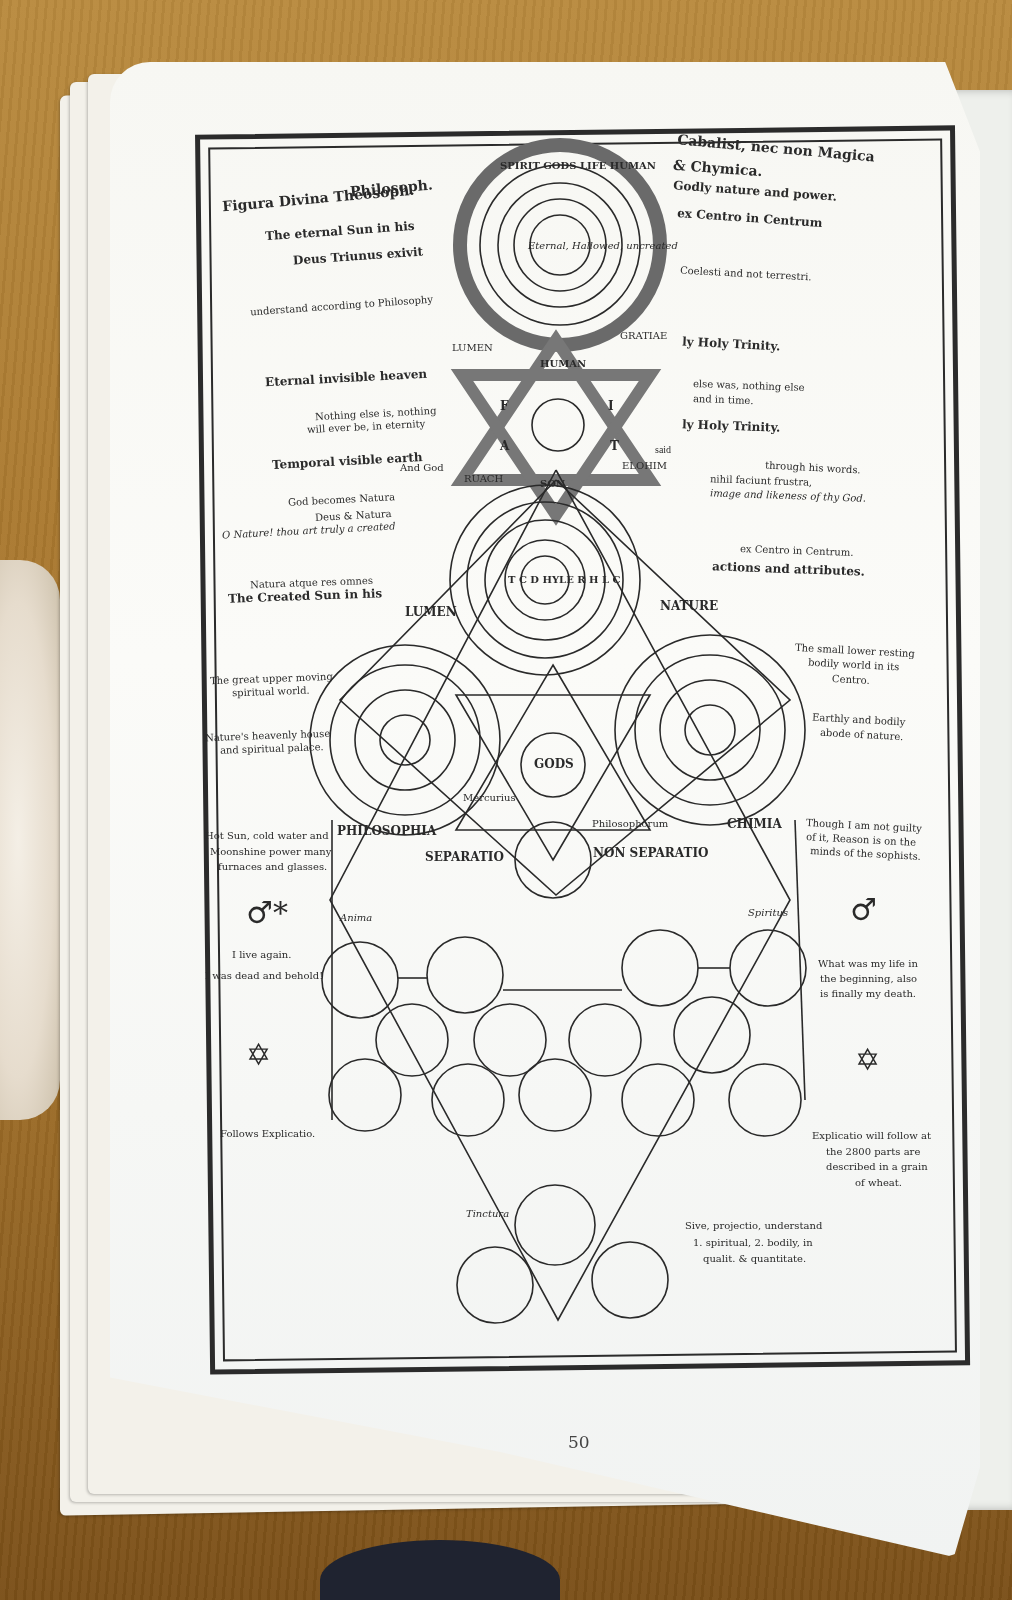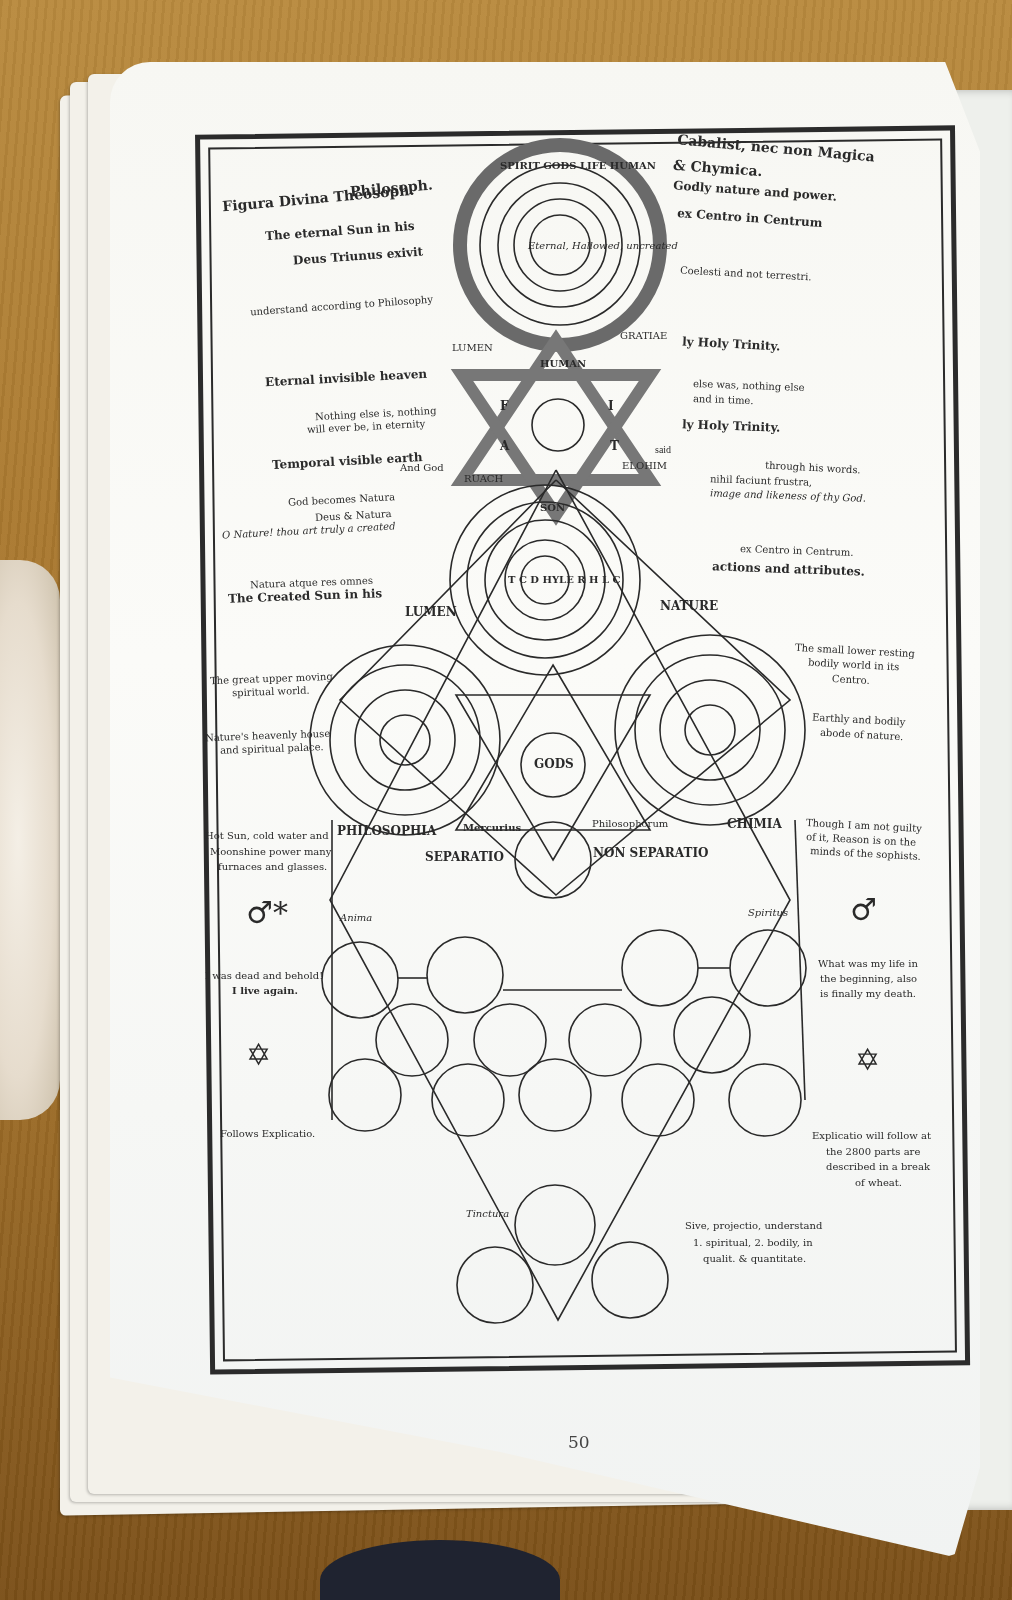--- a/index.html
+++ b/index.html
@@ -136,21 +136,21 @@
 <div class="txt sm" style="left:250px;top:577px;transform:rotate(-2deg);">Natura atque res omnes</div>
 <div class="txt b md" style="left:228px;top:590px;transform:rotate(-2deg);">The Created Sun in his</div>
 <div class="txt sm" style="left:210px;top:673px;transform:rotate(-2deg);">The great upper moving</div>
 <div class="txt sm" style="left:232px;top:686px;transform:rotate(-2deg);">spiritual world.</div>
 <div class="txt sm" style="left:205px;top:730px;transform:rotate(-2deg);">Nature's heavenly house</div>
 <div class="txt sm" style="left:220px;top:743px;transform:rotate(-2deg);">and spiritual palace.</div>
 <div class="txt sm" style="left:205px;top:830px;">Hot Sun, cold water and</div>
 <div class="txt sm" style="left:210px;top:846px;">Moonshine power many</div>
 <div class="txt sm" style="left:218px;top:861px;">furnaces and glasses.</div>
 <div class="txt sm" style="left:205px;top:970px;">I was dead and behold!</div>
-<div class="txt sm" style="left:232px;top:985px;font-weight:bold;">I live again.</div>
+<div class="txt sm" style="left:232px;top:949px;">I live again.</div>
 <div class="txt sm" style="left:220px;top:1128px;">Follows Explicatio.</div>
 
 <div class="glyph" style="left:246px;top:898px;">♂*</div>
 <div class="glyph" style="left:246px;top:1040px;">✡</div>
 
 <div class="txt b md" style="left:673px;top:185px;transform:rotate(4deg);">Godly nature and power.</div>
 <div class="txt b md" style="left:677px;top:212px;transform:rotate(4deg);">ex Centro in Centrum</div>
 <div class="txt sm" style="left:680px;top:268px;transform:rotate(3deg);">Coelesti and not terrestri.</div>
 <div class="txt b md" style="left:682px;top:338px;transform:rotate(3deg);">ly Holy Trinity.</div>
 <div class="txt sm" style="left:693px;top:380px;transform:rotate(2deg);">else was, nothing else</div>
@@ -167,54 +167,54 @@
 <div class="txt sm" style="left:812px;top:714px;transform:rotate(3deg);">Earthly and bodily</div>
 <div class="txt sm" style="left:820px;top:729px;transform:rotate(3deg);">abode of nature.</div>
 <div class="txt sm" style="left:806px;top:820px;transform:rotate(3deg);">Though I am not guilty</div>
 <div class="txt sm" style="left:806px;top:834px;transform:rotate(3deg);">of it, Reason is on the</div>
 <div class="txt sm" style="left:810px;top:848px;transform:rotate(3deg);">minds of the sophists.</div>
 <div class="txt sm" style="left:818px;top:958px;">What was my life in</div>
 <div class="txt sm" style="left:820px;top:973px;">the beginning, also</div>
 <div class="txt sm" style="left:820px;top:988px;">is finally my death.</div>
 <div class="txt sm" style="left:812px;top:1130px;">Explicatio will follow at</div>
 <div class="txt sm" style="left:826px;top:1146px;">the 2800 parts are</div>
-<div class="txt sm" style="left:826px;top:1161px;">described in a break</div>
+<div class="txt sm" style="left:826px;top:1161px;">described in a grain</div>
 <div class="txt sm" style="left:855px;top:1177px;">of wheat.</div>
 <div class="txt sm" style="left:685px;top:1220px;">Sive, projectio, understand</div>
 <div class="txt sm" style="left:693px;top:1237px;">1. spiritual, 2. bodily, in</div>
 <div class="txt sm" style="left:703px;top:1253px;">qualit. &amp; quantitate.</div>
 
 <div class="glyph" style="left:850px;top:895px;">♂</div>
 <div class="glyph" style="left:855px;top:1045px;">✡</div>
 
 <div class="txt sm ctr" style="left:528px;top:240px;font-style:italic;">Eternal, Hallowed, uncreated</div>
 <div class="txt sm" style="left:500px;top:160px;font-weight:bold;">SPIRIT GODS LIFE HUMAN</div>
 <div class="txt sm" style="left:452px;top:342px;">LUMEN</div>
 <div class="txt sm" style="left:600px;top:330px;margin-left:20px;">GRATIAE</div>
 <div class="txt sm b" style="left:540px;top:358px;">HUMAN</div>
 <div class="txt md b" style="left:500px;top:400px;">F</div>
 <div class="txt md b" style="left:608px;top:400px;">I</div>
 <div class="txt md b" style="left:500px;top:440px;">A</div>
 <div class="txt md b" style="left:610px;top:440px;">T</div>
-<div class="txt sm b" style="left:540px;top:502px;">SON</div>
+<div class="txt sm b" style="left:540px;top:478px;">SON</div>
 
 <div class="txt sm" style="left:400px;top:462px;">And God</div>
 <div class="txt sm" style="left:464px;top:473px;">RUACH</div>
 <div class="txt sm" style="left:655px;top:444px;font-family:Liberation Serif, serif;">said</div>
 <div class="txt sm" style="left:622px;top:460px;">ELOHIM</div>
 
 <div class="txt sm b" style="left:508px;top:574px;">T C D HYLE R H L C</div>
 <div class="txt md b" style="left:405px;top:606px;">LUMEN</div>
 <div class="txt md b" style="left:660px;top:600px;">NATURE</div>
 <div class="txt md b" style="left:534px;top:758px;">GODS</div>
 
 <div class="txt md b" style="left:337px;top:825px;">PHILOSOPHIA</div>
 <div class="txt md b" style="left:727px;top:818px;">CHIMIA</div>
 <div class="txt md b" style="left:425px;top:851px;">SEPARATIO</div>
 <div class="txt md b" style="left:593px;top:847px;">NON SEPARATIO</div>
-<div class="txt sm" style="left:463px;top:822px;font-weight:bold;">Mercurius</div>
+<div class="txt sm" style="left:463px;top:792px;">Mercurius</div>
 <div class="txt sm" style="left:592px;top:818px;">Philosophorum</div>
 
 <div class="txt sm" style="left:340px;top:912px;font-style:italic;">Anima</div>
 <div class="txt sm" style="left:748px;top:907px;font-style:italic;">Spiritus</div>
 <div class="txt sm" style="left:466px;top:1208px;font-style:italic;">Tinctura</div>
 
 <div class="page-number">50</div>
 
 </body></html>

